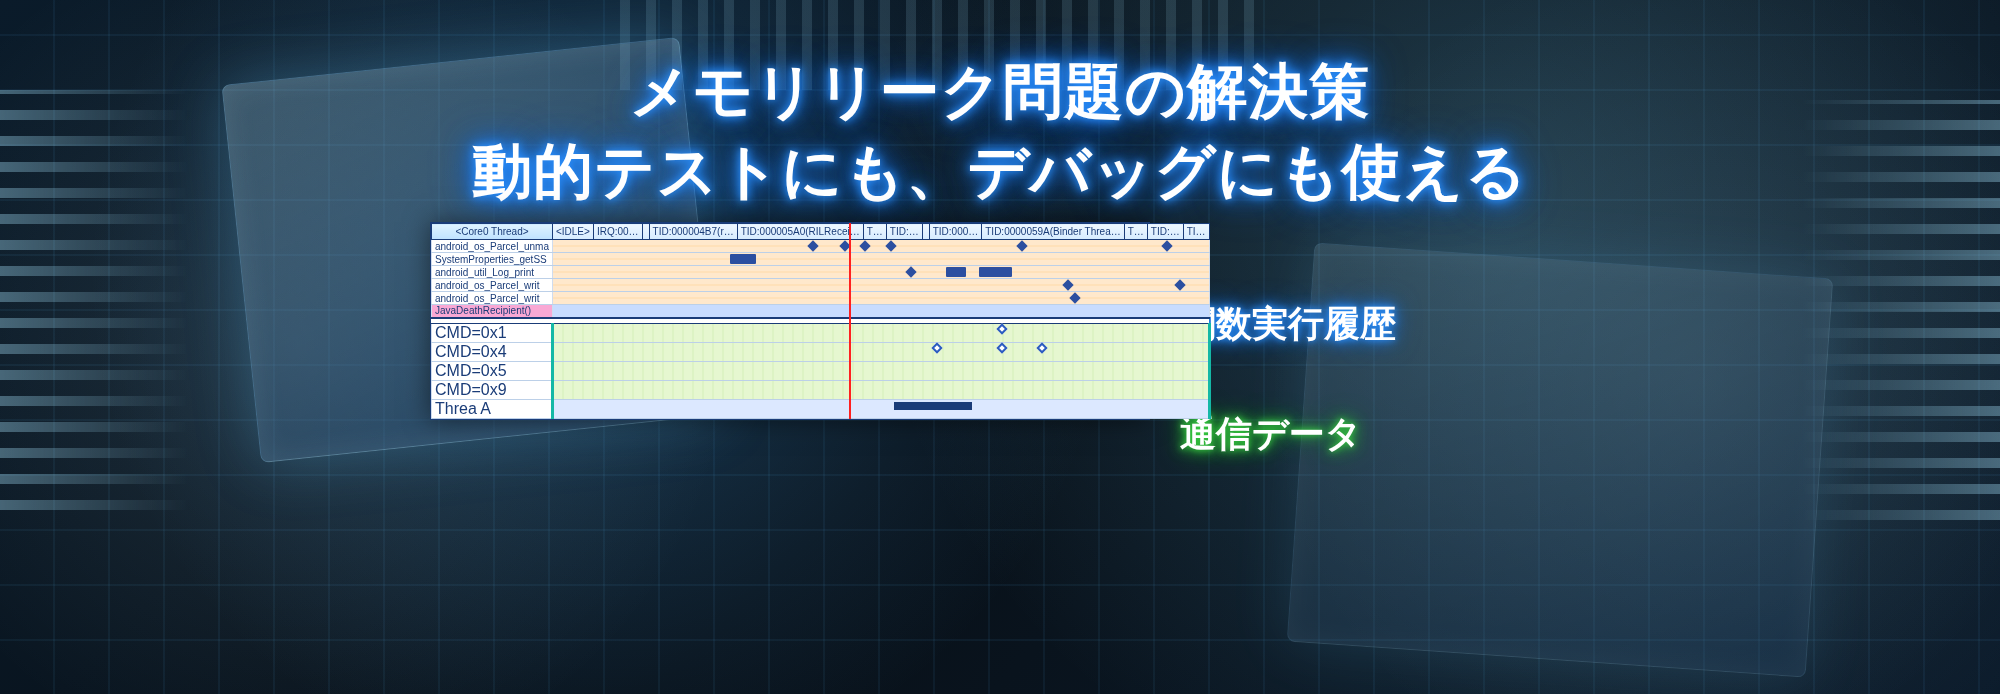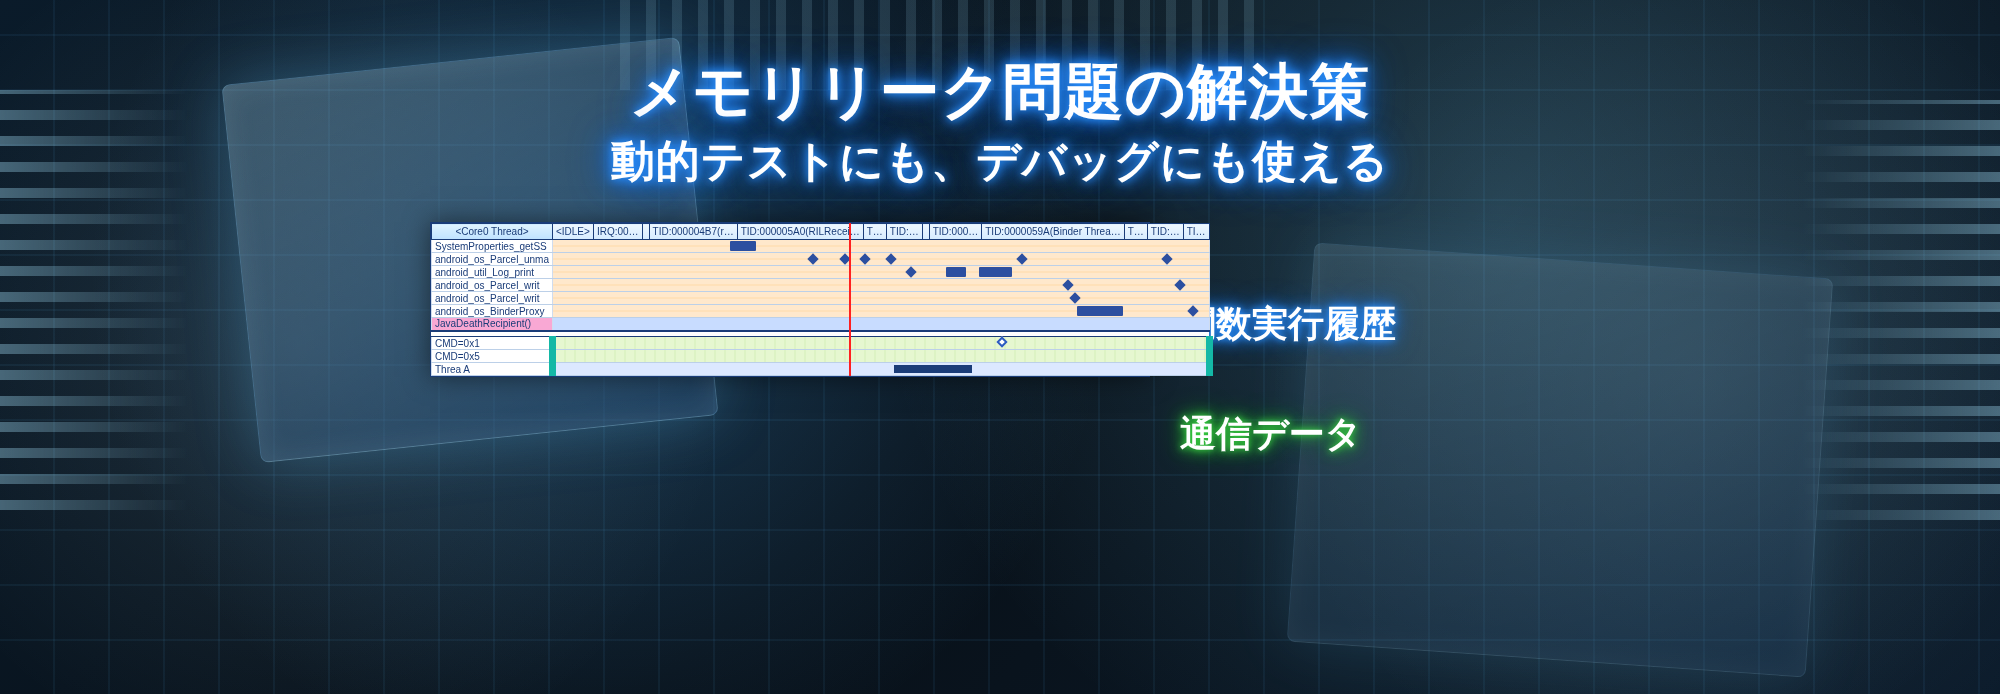--- a/index.html
+++ b/index.html
@@ -71,21 +71,21 @@
     color: #fff;
     font-weight: 700;
     text-shadow:
       0 0 8px #2a90ff,
       0 0 16px #2a90ff,
       0 0 28px #1060d0,
       0 0 40px #1060d0;
     letter-spacing: 1px;
   }
   .hl1 { top: 52px; font-size: 60px; }
-  .hl2 { top: 132px; font-size: 44px; }
+  .hl2 { top: 132px; font-size: 60px; }
 
   
   .callout {
     position: absolute;
     font-weight: 700;
     font-size: 36px;
     color: #fff;
   }
   .callout-blue {
     text-shadow:
@@ -167,25 +167,25 @@
     position: absolute;
     width: 8px; height: 8px;
     background: #2c4fa0;
     top: 2px;
     transform: rotate(45deg);
   }
 
   
   .cmrow td {
     border-left: 1px solid #cfdcef;
-    border-right: 7px solid #14b8a6;
+    border-right: 3px solid #14b8a6;
     border-bottom: 1px solid #bcd0e8;
     height: 13px;
     padding: 0 3px;
-    font-size: 10px;
+    font-size: 16px;
     white-space: nowrap;
   }
   .cmrow .lab { width: 102px; background: #fff; color: #1a3c78; }
   .cmrow .track {
     background: repeating-linear-gradient(90deg, #e6f7d0 0 9px, #d4efb8 9px 10px);
     position: relative;
   }
   .cmrow.evt .track { background: #dce8ff; }
   .cmrow.mk .track  { background: #fff; }
   .dia-out {
@@ -258,81 +258,86 @@
         <td class="hdr-seg" style="width:6px"></td>
         <td class="hdr-seg" style="width:44px">TID:000…</td>
         <td class="hdr-seg" style="width:130px">TID:0000059A(Binder Threa…</td>
         <td class="hdr-seg" style="width:12px">T…</td>
         <td class="hdr-seg" style="width:28px">TID:…</td>
         <td class="hdr-seg">TI…</td>
       </tr>
 
 
       <tr class="fnrow">
-        <td class="lab">SystemProperties_getSS</td>
-        <td class="track" colspan="13">
-          <span class="block-wide" style="left:27%; width:4%"></span>
-        </td>
-      </tr>
-      <tr class="fnrow">
         <td class="lab">android_os_Parcel_unma</td>
         <td class="track" colspan="13">
           <span class="dia" style="left:39%"></span>
               <span class="dia" style="left:44%"></span>
           <span class="dia" style="left:47%"></span>
               <span class="dia" style="left:51%"></span>
           <span class="dia" style="left:71%"></span>
               <span class="dia" style="left:93%"></span>
         </td>
       </tr>
       <tr class="fnrow">
+        <td class="lab">SystemProperties_getSS</td>
+        <td class="track" colspan="13">
+          <span class="block-wide" style="left:27%; width:4%"></span>
+        </td>
+      </tr>
+      <tr class="fnrow">
         <td class="lab">android_util_Log_print</td>
         <td class="track" colspan="13">
           <span class="dia" style="left:54%"></span>
           <span class="block-wide" style="left:60%; width:3%"></span>
           <span class="block-wide" style="left:65%; width:5%"></span>
         </td>
       </tr>
       <tr class="fnrow">
         <td class="lab">android_os_Parcel_writ</td>
         <td class="track" colspan="13">
           <span class="dia" style="left:78%"></span>
               <span class="dia" style="left:95%"></span>
         </td>
       </tr>
       <tr class="fnrow">
         <td class="lab">android_os_Parcel_writ</td>
         <td class="track" colspan="13">
           <span class="dia" style="left:79%"></span>
         </td>
       </tr>
-      <tr class="fnrow">
-        <td class="lab">android_os_BinderProxy</td>
-        <td class="track" colspan="13">
-          <span class="block-wide" style="left:80%; width:7%"></span>
-          <span class="dia" style="left:97%"></span>
-        </td>
-      </tr>
       <tr class="fnrow sel">
         <td class="lab">JavaDeathRecipient()</td>
         <td class="track" colspan="13"></td>
       </tr>
 
       <tr class="divider">
             <td colspan="14"></td>
           </tr>
 
       <tr class="cmrow">
         <td class="lab">CMD=0x1</td>
         <td class="track" colspan="13">
           <span class="dia-out" style="left:68%"></span>
         </td>
       </tr>
       <tr class="cmrow">
+        <td class="lab">CMD=0x4</td>
+        <td class="track" colspan="13">
+          <span class="dia-out" style="left:58%"></span>
+          <span class="dia-out" style="left:68%"></span>
+          <span class="dia-out" style="left:74%"></span>
+        </td>
+      </tr>
+      <tr class="cmrow">
         <td class="lab">CMD=0x5</td>
+        <td class="track" colspan="13"></td>
+      </tr>
+      <tr class="cmrow">
+        <td class="lab">CMD=0x9</td>
         <td class="track" colspan="13"></td>
       </tr>
       <tr class="cmrow evt">
         <td class="lab">Threa A</td>
         <td class="track" colspan="13">
           <span class="bar-nav" style="left:52%; width:12%"></span>
         </td>
       </tr>
     </tbody>
       </table>

